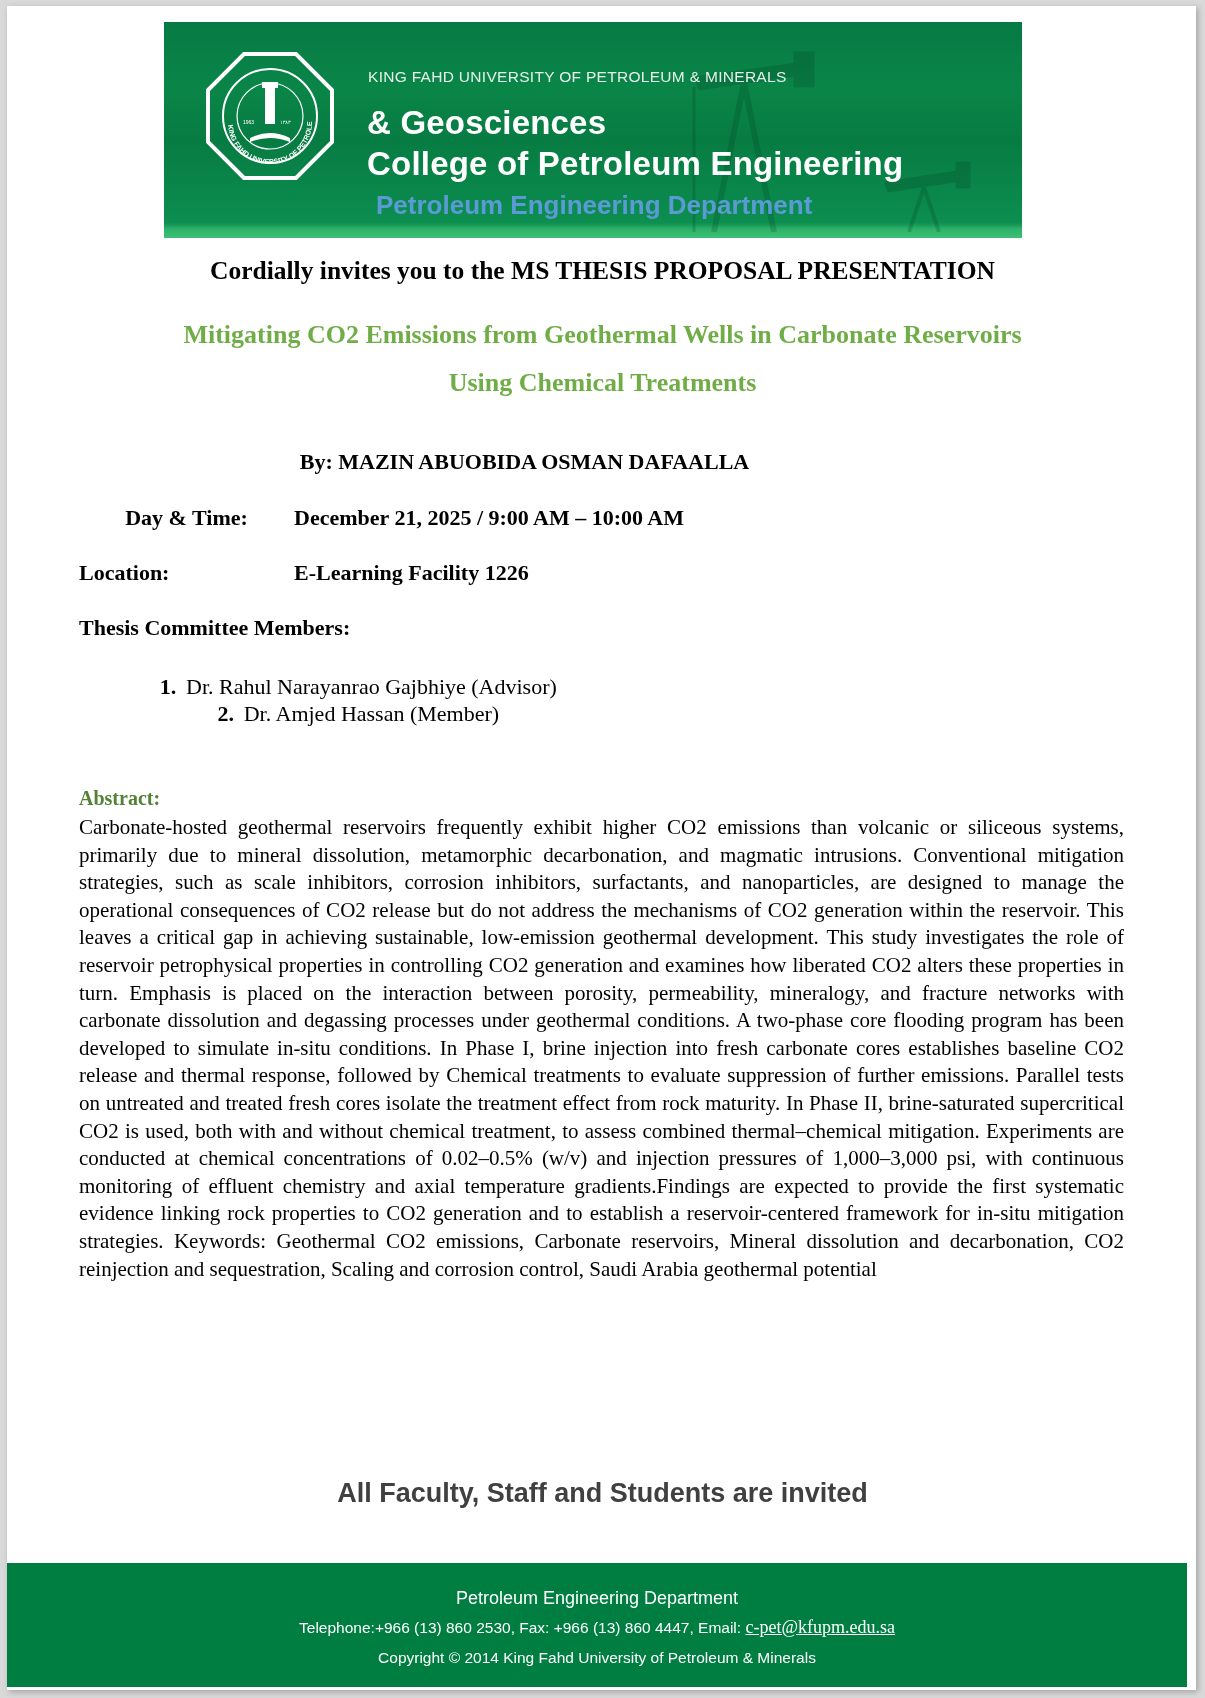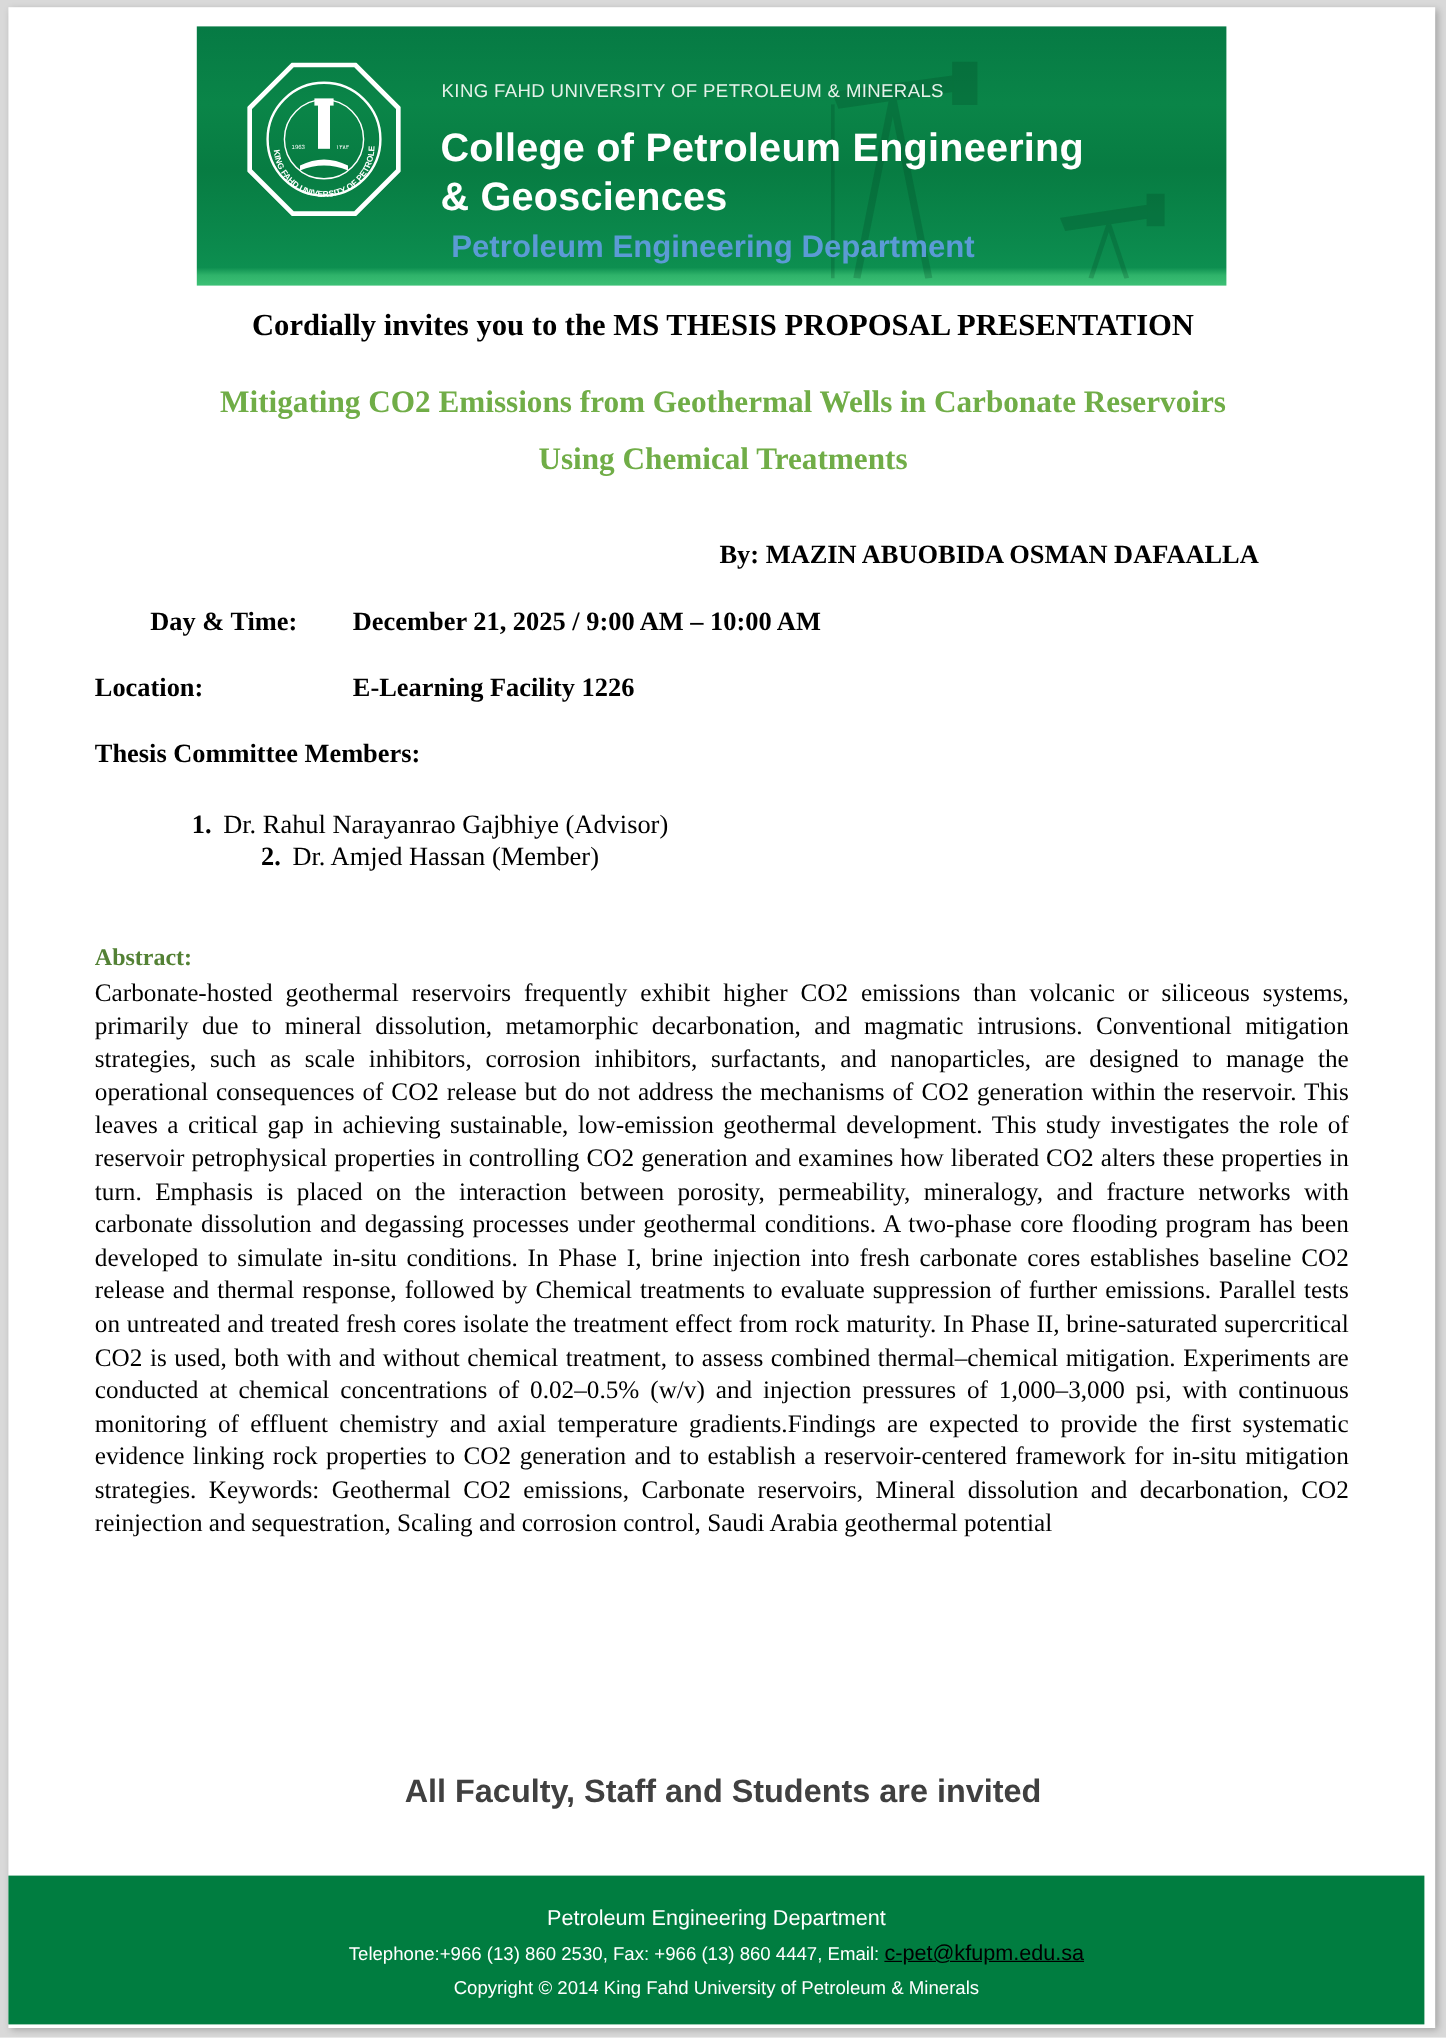--- a/index.html
+++ b/index.html
@@ -96,21 +96,21 @@
       font-size: 26px;
       color: #70ad47;
     }
     .t1 { top: 320px; }
     .t2 { top: 368px; }
     .by {
       position: absolute;
       left: 0;
       width: 1049px;
       top: 449px;
-      text-align: right;
+      text-align: center;
       font-weight: bold;
       font-size: 22px;
       color: #000;
     }
     .info-row {
       position: absolute;
       left: 79px;
       font-weight: bold;
       font-size: 22px;
       color: #000;
@@ -197,23 +197,24 @@
       top: 25px;
       font-size: 18px;
     }
     .footer .f-contact {
       position: absolute;
       left: 0; width: 100%;
       top: 54px;
       font-size: 15.5px;
     }
     .footer .f-contact a {
-      color: #000000;
+      color: #ffffff;
       text-decoration: underline;
       font-size: 18px;
+      font-family: Liberation Serif, serif;
     }
     .footer .f-copy {
       position: absolute;
       left: 0; width: 100%;
       top: 86px;
       font-size: 15.5px;
     }
   </style>
 </head>
 <body>
@@ -246,22 +247,22 @@
     <text x="37" y="72" font-size="5" fill="#ffffff" font-family="Liberation Sans, sans-serif">1963</text>
     <text x="74" y="72" font-size="5" fill="#ffffff" font-family="Liberation Sans, sans-serif">١٣٨٣</text>
     <path id="ring" d="M22 70 A42 42 0 0 0 106 70" fill="none"></path>
     <text font-size="7" fill="#ffffff" font-family="Liberation Sans, sans-serif" font-weight="bold">
       <textPath href="#ring" startOffset="3">KING FAHD UNIVERSITY OF PETROLEUM &amp; MINERALS</textPath>
     </text>
   </svg>
 
   <div class="univ">KING FAHD UNIVERSITY OF PETROLEUM &amp; MINERALS</div>
   <div class="college">
+    <div>&amp; Geosciences</div>
     <div>College of Petroleum Engineering</div>
-    <div>&amp; Geosciences</div>
   </div>
   <div class="dept">Petroleum Engineering Department</div>
 </div>
 
 <div class="invite">Cordially invites you to the MS THESIS PROPOSAL PRESENTATION</div>
 <div class="title-line t1">Mitigating CO2 Emissions from Geothermal Wells in Carbonate Reservoirs</div>
 <div class="title-line t2">Using Chemical Treatments</div>
 
 <div class="by">By: MAZIN ABUOBIDA OSMAN DAFAALLA</div>
 

